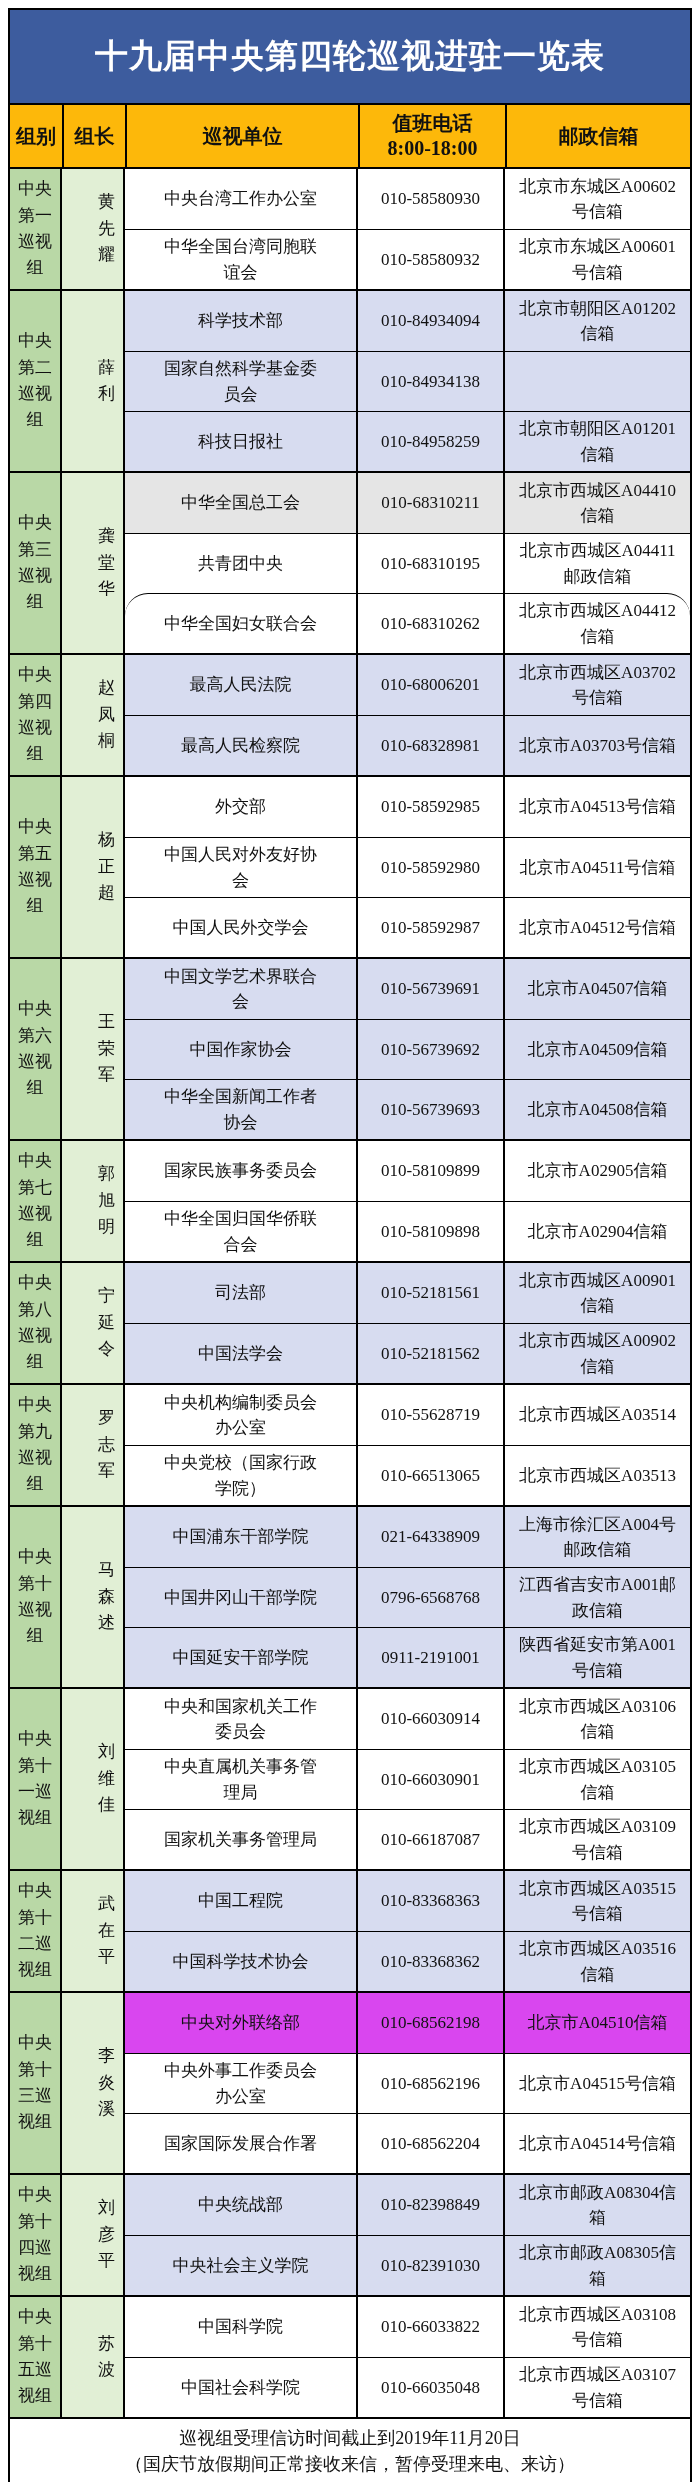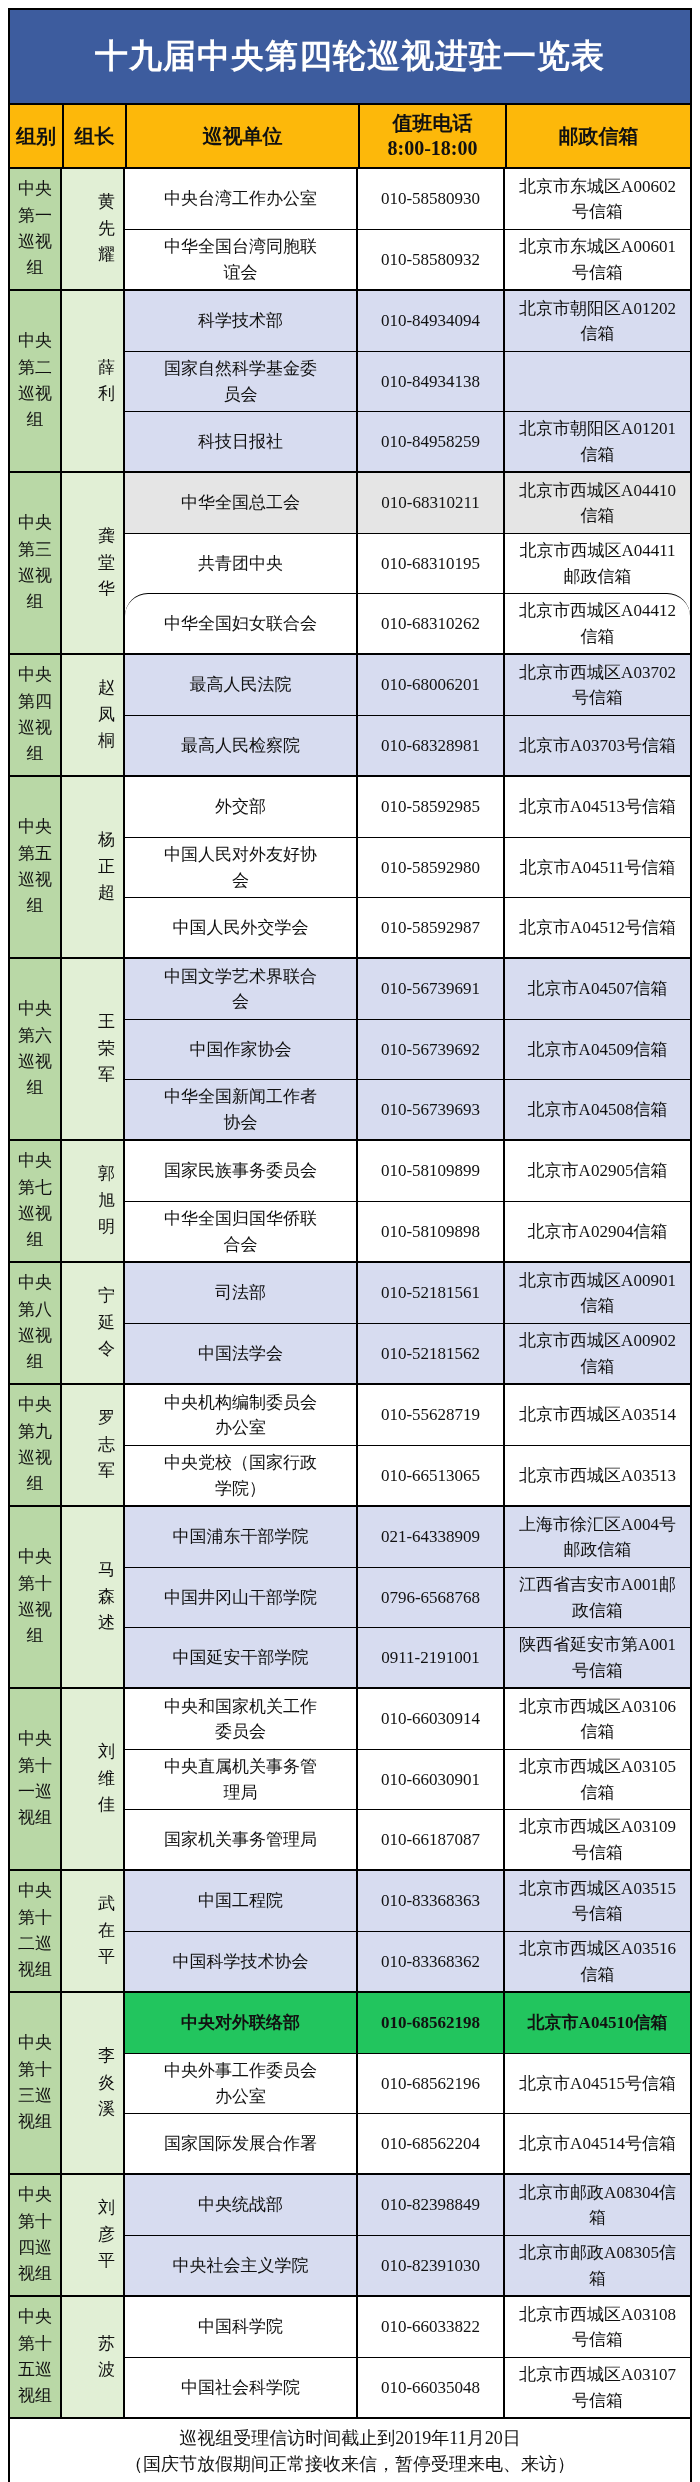--- a/index.html
+++ b/index.html
@@ -316,21 +316,21 @@
               <div class="cell col-unit">中国科学技术协会</div>
               <div class="cell col-phone">010-83368362</div>
               <div class="cell col-mail">北京市西城区A03516信箱</div>
             </div>
           </div>
         </div>
         <div class="group">
           <div class="gcell col-group">中央第十三巡视组</div>
           <div class="gcell col-leader">李炎溪</div>
           <div class="rows">
-            <div class="row" style="background: #22c55e; font-weight: bold;">
+            <div class="row" style="background: #d946ef;">
               <div class="cell col-unit">中央对外联络部</div>
               <div class="cell col-phone">010-68562198</div>
               <div class="cell col-mail">北京市A04510信箱</div>
             </div>
             <div class="row" style="background: rgb(255, 255, 255);">
               <div class="cell col-unit">中央外事工作委员会办公室</div>
               <div class="cell col-phone">010-68562196</div>
               <div class="cell col-mail">北京市A04515号信箱</div>
             </div>
             <div class="row" style="background: rgb(255, 255, 255);">

